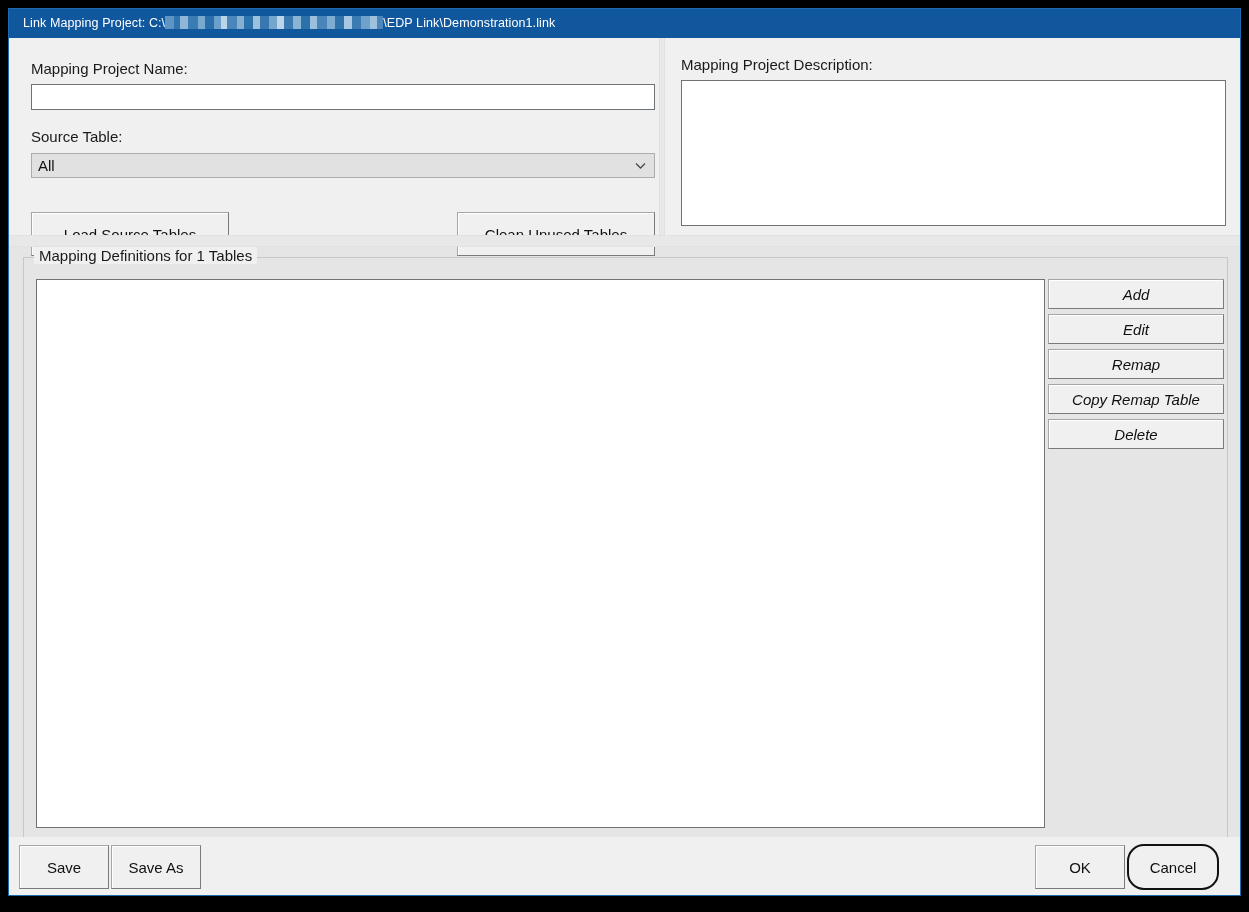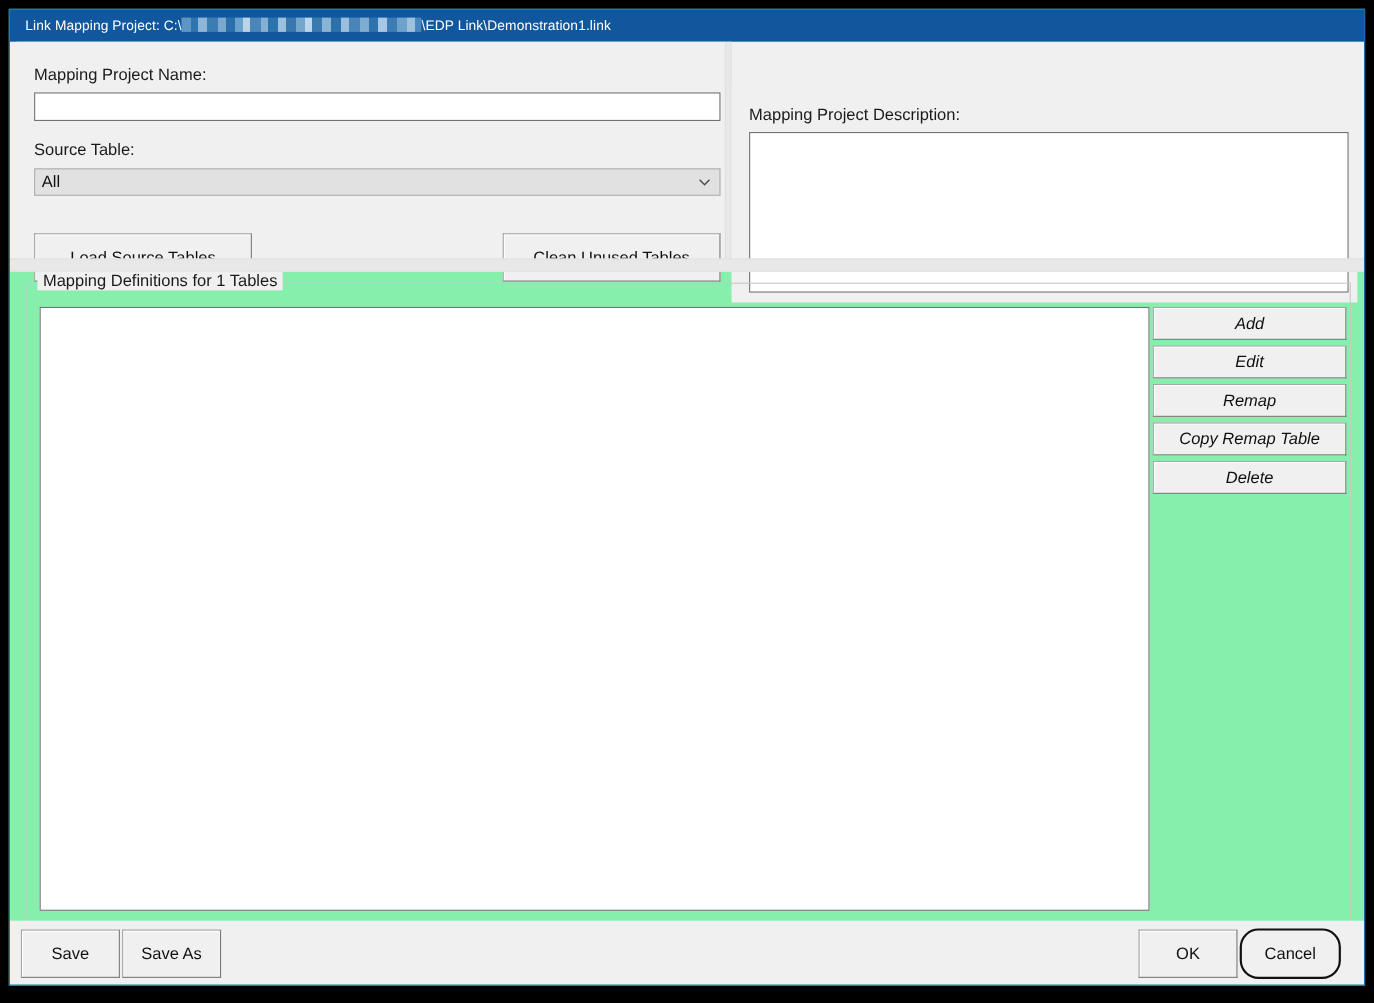--- a/index.html
+++ b/index.html
@@ -16,21 +16,21 @@
     -webkit-font-smoothing: antialiased;
   }
 
   
   #app-window {
     position: absolute;
     left: 8px;
     top: 8px;
     width: 1233px;
     height: 888px;
-    background: #86efac;
+    background: #e5e5e5;
     border: 1px solid #1d6ab0;
     box-sizing: border-box;
     overflow: hidden;
   }
 
   
   .titlebar {
     position: absolute;
     left: 0; top: 0;
     width: 100%;
@@ -103,21 +103,20 @@
     position: absolute;
     left: 6px; top: 0;
     width: 644px; height: 197px;
     background: #f0f0f0;
   }
   .panel-right {
     position: absolute;
     left: 656px; top: 0;
     right: 6px; height: 197px;
     background: #f0f0f0;
-    margin-top: 40px;
   }
   .vsplit {
     position: absolute;
     left: 650px; top: 0;
     width: 6px; height: 197px;
     background: #e8e8e8;
     border-left: 1px solid #e0e0e0;
     border-right: 1px solid #e0e0e0;
     box-sizing: border-box;
     cursor: col-resize;

